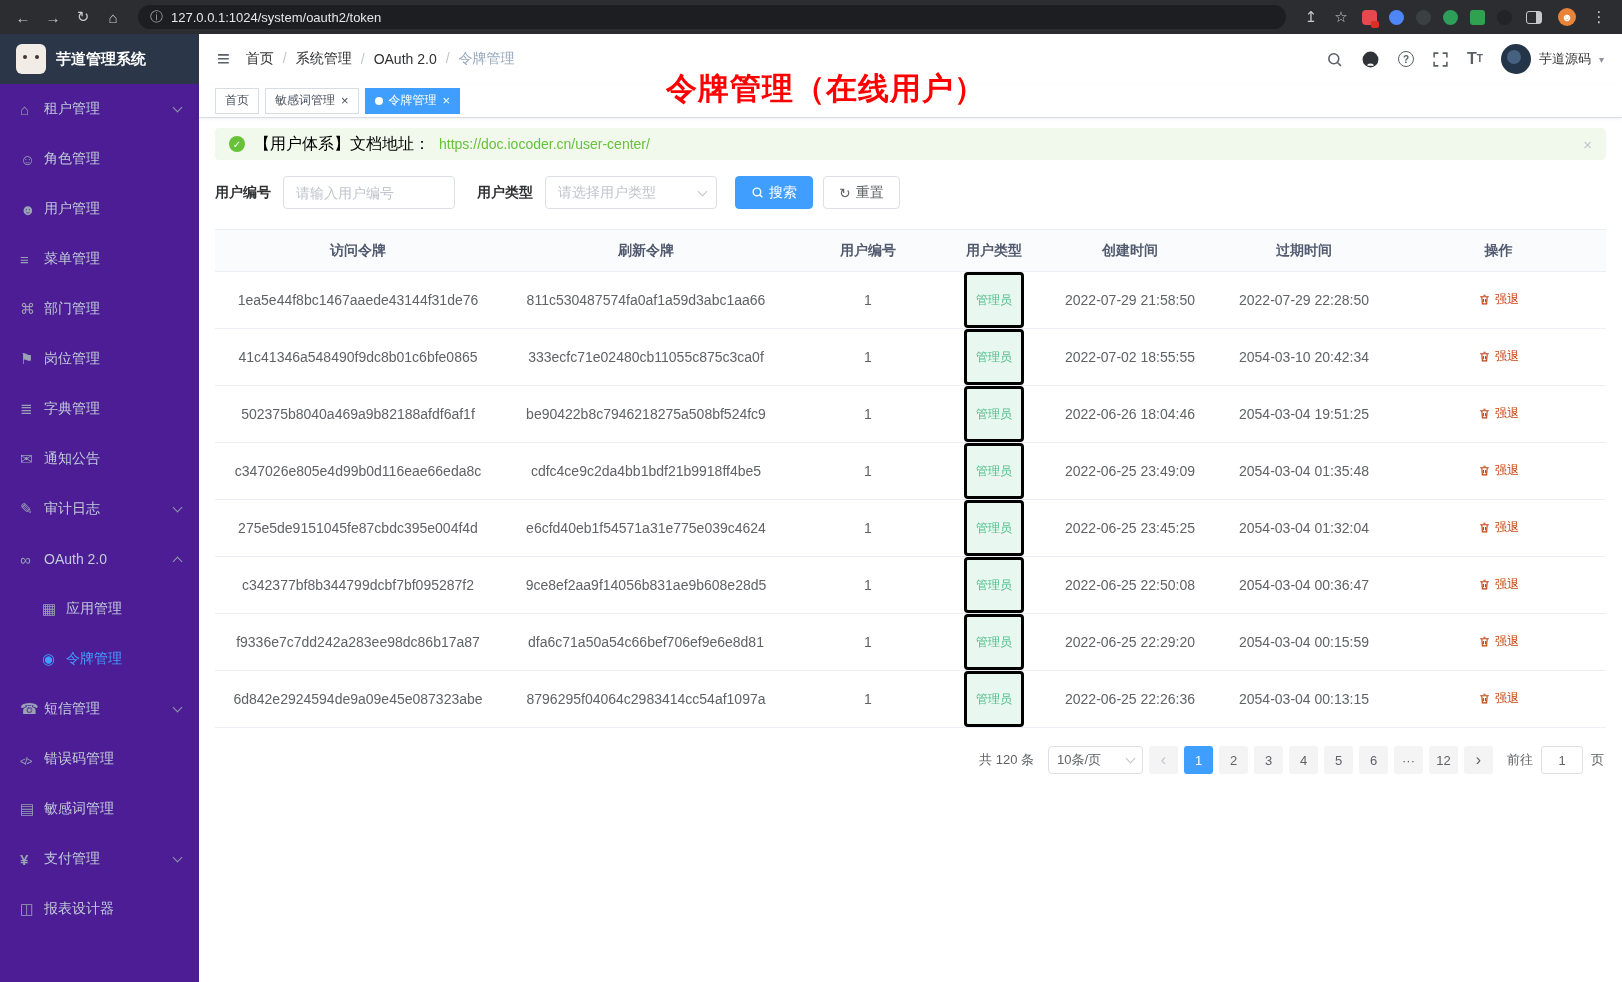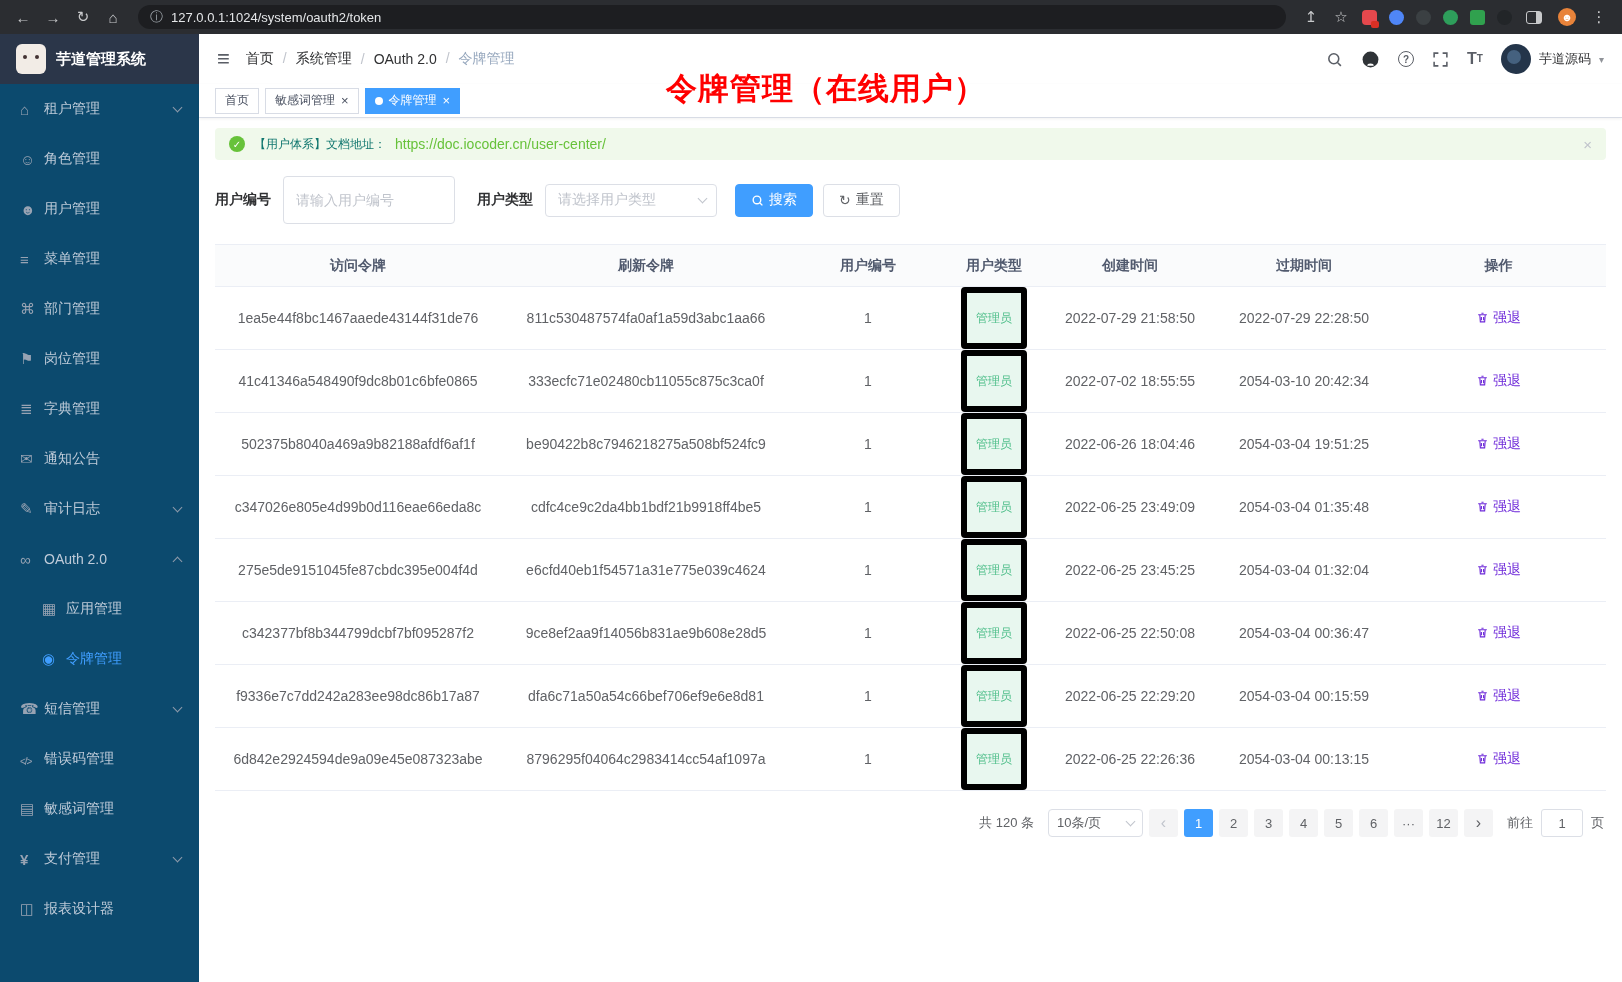--- a/index.html
+++ b/index.html
@@ -22,21 +22,21 @@
   .ext.darkgray{background:#3b4043;}
   .ext.green{background:#2e9e5b;}
   .ext.puzzle{background:#30a14e;border-radius:3px;}
   .ext.black{background:#222528;}
   .panel-ic{width:16px;height:13px;border:1.5px solid #c8c9cb;border-radius:3px;position:relative;margin:0 6px;cursor:pointer;flex:none;}
   .panel-ic::after{content:"";position:absolute;top:0;right:0;width:5px;height:100%;background:#c8c9cb;}
   .profile-chip{width:18px;height:18px;border-radius:50%;background:#e8833a;color:#fff;font-size:11px;display:flex;align-items:center;justify-content:center;margin:0 6px;cursor:pointer;flex:none;}
 
   
   .app{display:flex;height:948px;}
-  .sidebar{width:199px;background:#0c4a6e;flex:none;display:flex;flex-direction:column;}
+  .sidebar{width:199px;background:#4c1d95;flex:none;display:flex;flex-direction:column;}
   .logo{height:50px;background:#2b3649;display:flex;align-items:center;padding-left:16px;gap:10px;cursor:pointer;}
   .logo-img{width:30px;height:30px;border-radius:6px;background:#f2ece6;position:relative;flex:none;}
   .logo-img::before{content:"";position:absolute;left:7px;top:11px;width:4px;height:4px;border-radius:50%;background:#433;}
   .logo-img::after{content:"";position:absolute;right:7px;top:11px;width:4px;height:4px;border-radius:50%;background:#433;}
   .logo-text{color:#fff;font-size:15px;font-weight:700;white-space:nowrap;}
   .menu{flex:1;overflow:hidden;}
   .menu-item{height:50px;display:flex;align-items:center;padding:0 18px 0 20px;color:#bfcbd9;font-size:14px;cursor:pointer;}
   .menu-item.indent{padding-left:42px;}
   .menu-item.active{color:#409eff;}
   .menu-item.active .mi-icon{color:#409eff;}
@@ -86,40 +86,40 @@
   .tabsbar{height:34px;background:#fff;border-bottom:1px solid #d8dce5;display:flex;align-items:center;padding:0 16px;gap:6px;box-shadow:0 1px 3px rgba(0,0,0,.06);}
   .tab{height:26px;border:1px solid #d8dce5;background:#fff;color:#495060;font-size:12px;display:flex;align-items:center;gap:6px;padding:0 9px;cursor:pointer;white-space:nowrap;}
   .tab.active{background:#409eff;border-color:#409eff;color:#fff;}
   .tab-dot{width:8px;height:8px;border-radius:50%;background:#fff;flex:none;}
   .tab-close{font-size:13px;line-height:1;}
 
   
   .content{flex:1;padding:10px 16px 0;position:relative;overflow:hidden;}
   .alert{height:32px;background:#f0f9eb;border-radius:4px;display:flex;align-items:center;padding:0 14px;gap:9px;margin-bottom:16px;}
   .alert-check{width:16px;height:16px;border-radius:50%;background:#67c23a;color:#fff;font-size:10px;display:flex;align-items:center;justify-content:center;flex:none;}
-  .alert-text{color:#0f766e;font-size:12px;}
+  .alert-text{color:#000000;font-size:16px;}
   .alert-link{color:#67c23a;font-size:14px;text-decoration:none;cursor:pointer;}
   .alert-close{margin-left:auto;color:#c0c4cc;font-size:15px;cursor:pointer;}
 
   .filters{display:flex;align-items:center;margin:4px 0 20px;gap:10px;}
   .f-label{font-weight:700;color:#303133;font-size:14px;margin-right:2px;white-space:nowrap;}
-  .inp{width:172px;height:48px;border:1px solid #dcdfe6;border-radius:4px;padding:0 12px;font-size:14px;color:#606266;outline:none;font-family:inherit;}
+  .inp{width:172px;height:33px;border:1px solid #dcdfe6;border-radius:4px;padding:0 12px;font-size:14px;color:#606266;outline:none;font-family:inherit;}
   .inp::placeholder{color:#c0c4cc;}
   .select{width:172px;height:33px;border:1px solid #dcdfe6;border-radius:4px;display:flex;align-items:center;justify-content:space-between;padding:0 10px 0 12px;cursor:pointer;background:#fff;gap:6px;}
   .select .ph{color:#c0c4cc;font-size:14px;white-space:nowrap;overflow:hidden;}
   .sel-arrow{width:7px;height:7px;border-right:1.5px solid #c0c4cc;border-bottom:1.5px solid #c0c4cc;transform:rotate(45deg);margin-top:-3px;flex:none;}
   .btn{height:33px;border-radius:4px;border:1px solid #dcdfe6;background:#fff;color:#606266;font-size:14px;display:flex;align-items:center;gap:5px;padding:0 15px;cursor:pointer;font-family:inherit;}
   .btn.primary{background:#409eff;border-color:#409eff;color:#fff;margin-left:8px;}
   .btn .ricon{font-size:14px;line-height:1;}
 
   table.grid{width:100%;border-collapse:collapse;table-layout:fixed;}
   .grid th{height:42px;background:#fafbfc;color:#515a6e;font-weight:600;font-size:14px;border-top:1px solid #ebeef5;border-bottom:1px solid #ebeef5;text-align:center;}
   .grid td{height:48px;color:#606266;font-size:14px;text-align:center;border-bottom:1px solid #ebeef5;white-space:nowrap;overflow:hidden;}
-  .tag{display:inline-block;background:#e8f7ef;border:6px solid #000000;color:#4ebe8a;font-size:12px;border-radius:4px;padding:19px 9px;line-height:1;}
-  .danger-link{color:#6d28d9;display:inline-flex;align-items:center;gap:4px;cursor:pointer;font-size:14px;text-decoration:none;}
+  .tag{display:inline-block;background:#e8f7ef;border:3px solid #000000;color:#4ebe8a;font-size:12px;border-radius:4px;padding:19px 9px;line-height:1;}
+  .danger-link{color:#c2410c;display:inline-flex;align-items:center;gap:4px;cursor:pointer;font-size:12px;text-decoration:none;}
 
   .pager{display:flex;align-items:center;justify-content:flex-end;margin:18px 2px 0;color:#606266;font-size:13px;gap:6px;}
   .pg-total{margin-right:8px;white-space:nowrap;}
   .select.size{width:95px;height:28px;padding:0 8px;}
   .select.size span:first-child{color:#606266;font-size:13px;}
   .pg-btn{min-width:29px;height:28px;background:#f4f4f5;border:none;border-radius:3px;color:#606266;font-size:13px;display:flex;align-items:center;justify-content:center;cursor:pointer;font-family:inherit;padding:0 4px;}
   .pg-btn.active{background:#409eff;color:#fff;}
   .pg-btn.prev{color:#c0c4cc;font-size:16px;}
   .pg-btn.next{font-size:16px;}
   .pages{display:flex;gap:6px;}

